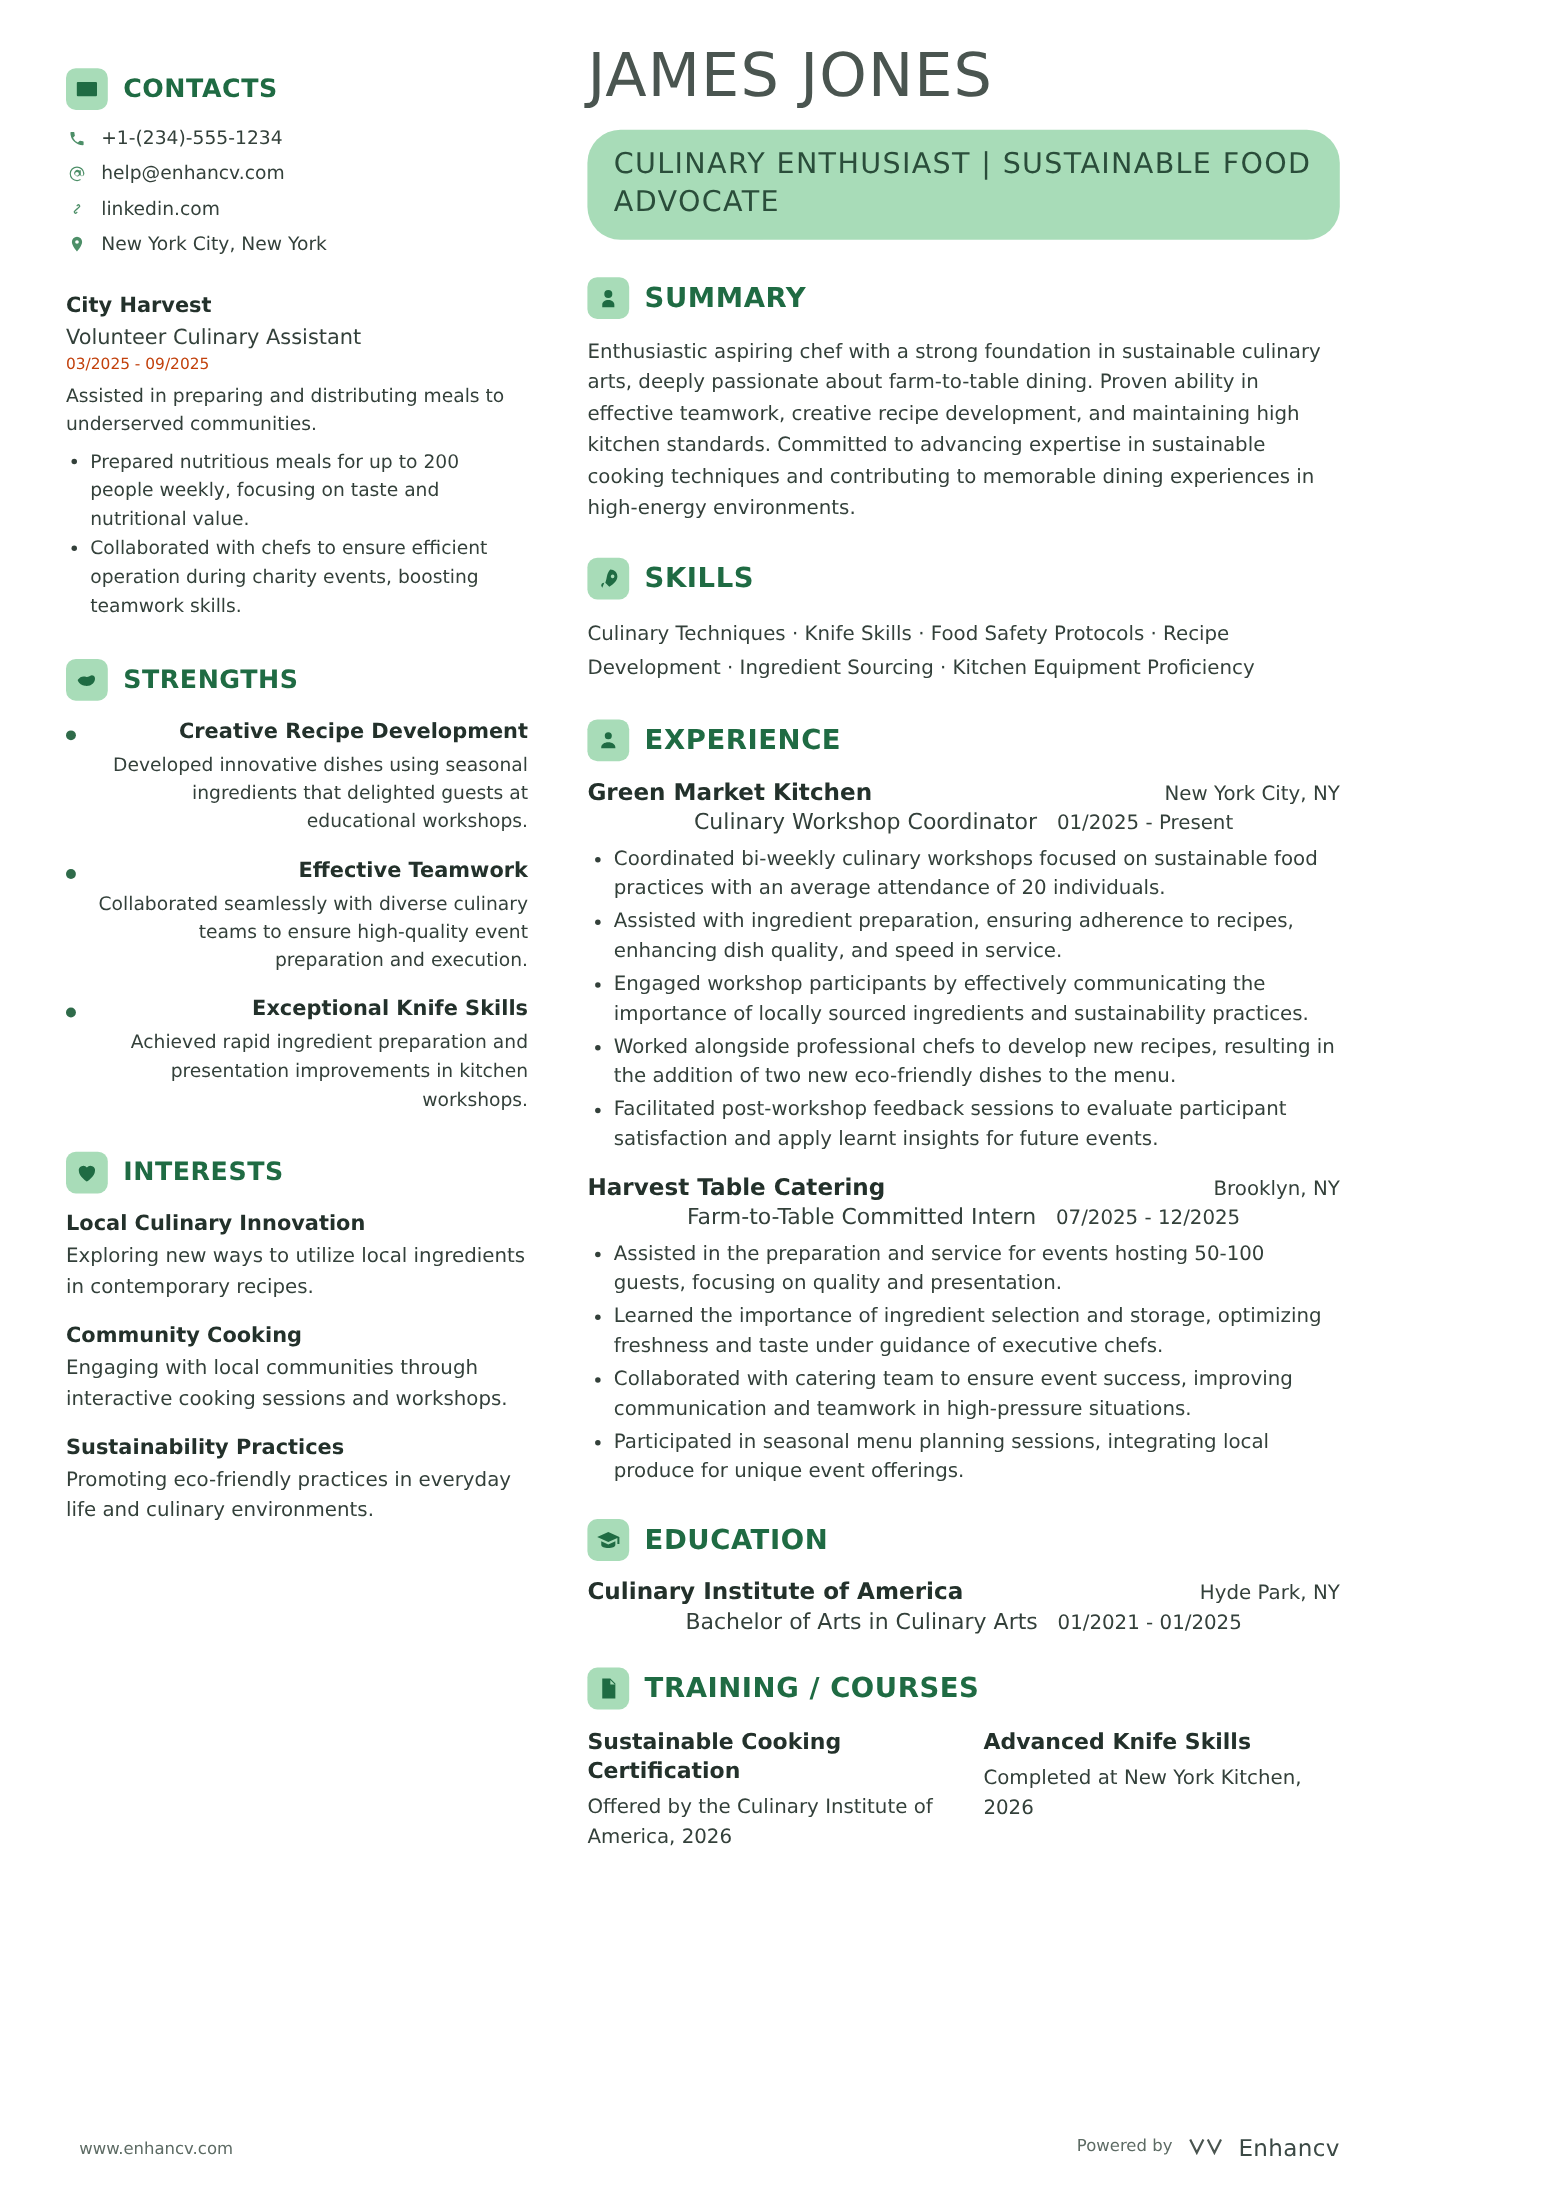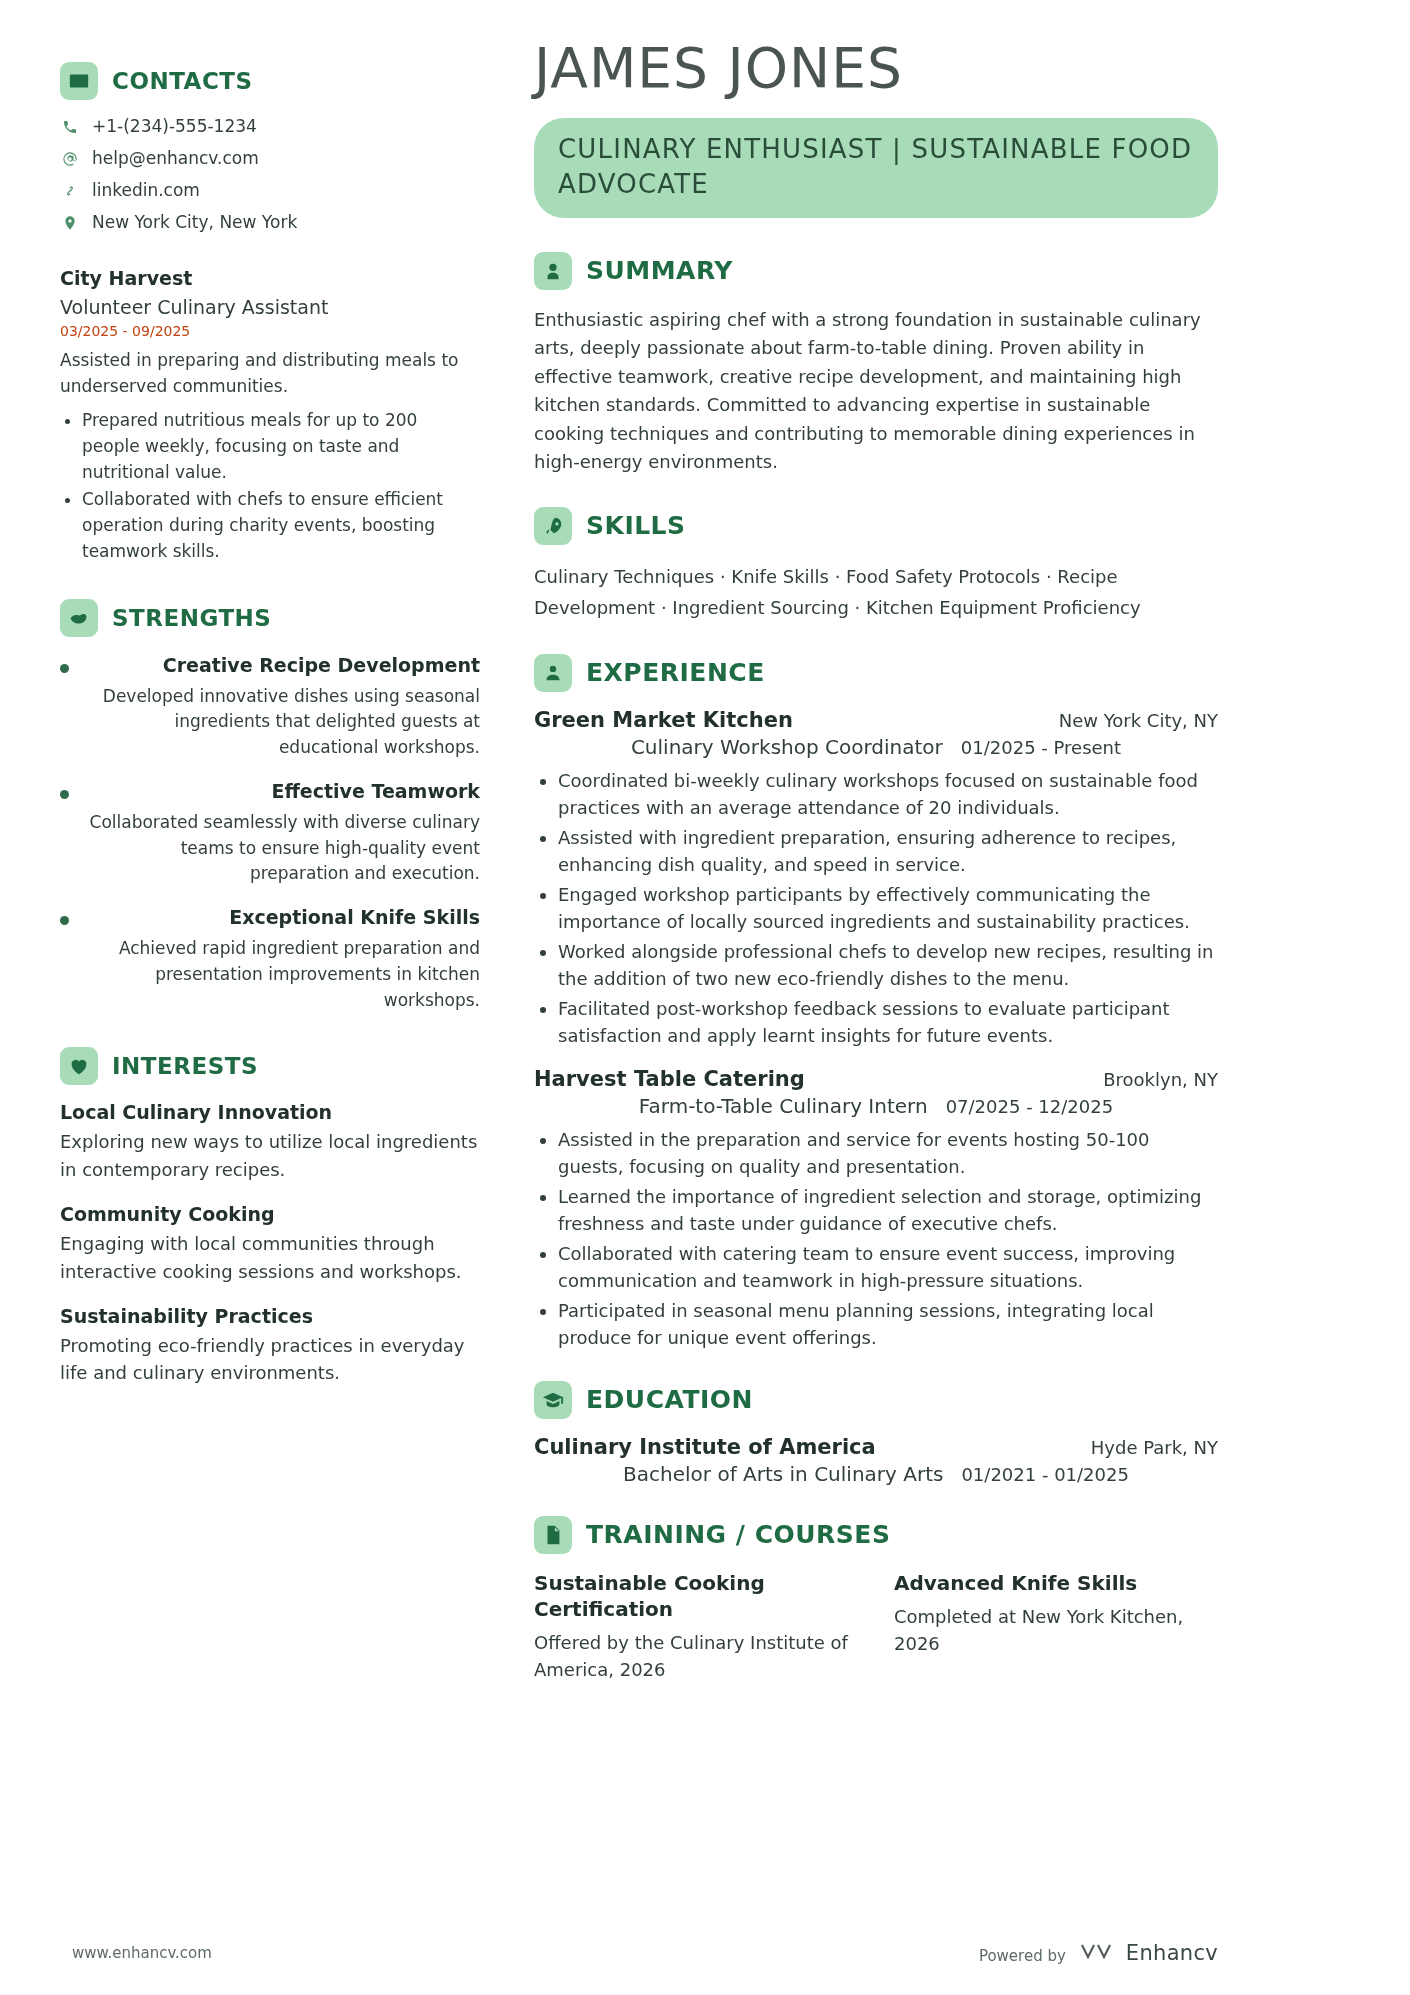--- a/index.html
+++ b/index.html
@@ -137,21 +137,21 @@
   .course-name { font-size: 20px; font-weight: 700; color: #23312b; line-height: 1.3; }
   .course-desc { font-size: 18px; color: #33403a; line-height: 1.5; margin-top: 7px; }
 
   
   .footer {
     position: absolute;
     left: 72px; right: 60px; bottom: 30px;
     display: flex; align-items: center; justify-content: space-between;
     font-size: 15px; color: #5d6b64;
   }
-  .powered { display: flex; align-items: flex-end; gap: 12px; }
+  .powered { display: flex; align-items: flex-start; gap: 12px; }
   .brand { display: flex; align-items: center; gap: 8px; }
   .brand-mark svg { width: 40px; height: 20px; }
   .brand-name { font-size: 21px; color: #3b4945; letter-spacing: 0.3px; }
 </style>
 </head>
 <body>
 
 <div class="page">
   <div class="columns">
 
@@ -329,21 +329,21 @@
             <li>Facilitated post-workshop feedback sessions to evaluate participant satisfaction and apply learnt insights for future events.</li>
           </ul>
         </div>
 
         <div class="exp-item">
           <div class="exp-head">
             <span class="exp-org">Harvest Table Catering</span>
             <span class="exp-loc">Brooklyn, NY</span>
           </div>
           <div class="exp-sub">
-            <span class="exp-role">Farm-to-Table Culinary Intern</span>
+            <span class="exp-role">Farm-to-Table Committed Intern</span>
             <span class="exp-date">07/2025 - 12/2025</span>
           </div>
           <ul class="exp-bul">
             <li>Assisted in the preparation and service for events hosting 50-100 guests, focusing on quality and presentation.</li>
             <li>Learned the importance of ingredient selection and storage, optimizing freshness and taste under guidance of executive chefs.</li>
             <li>Collaborated with catering team to ensure event success, improving communication and teamwork in high-pressure situations.</li>
             <li>Participated in seasonal menu planning sessions, integrating local produce for unique event offerings.</li>
           </ul>
         </div>
       </div>

